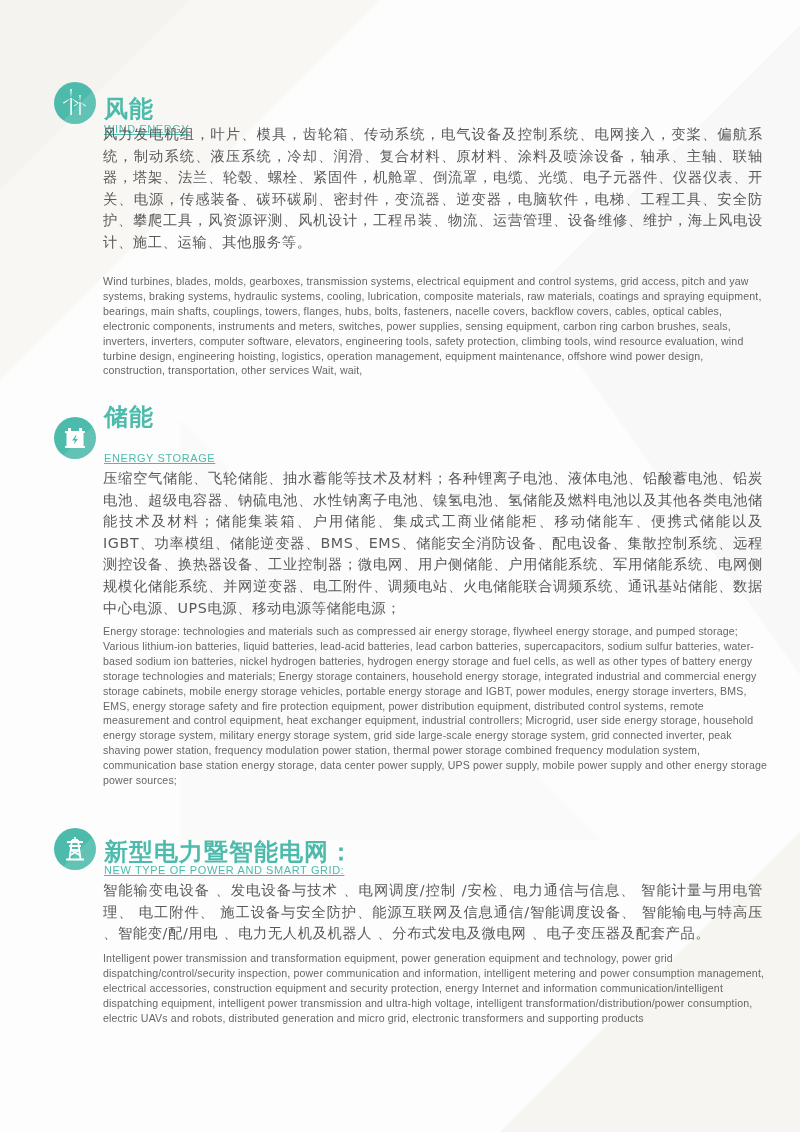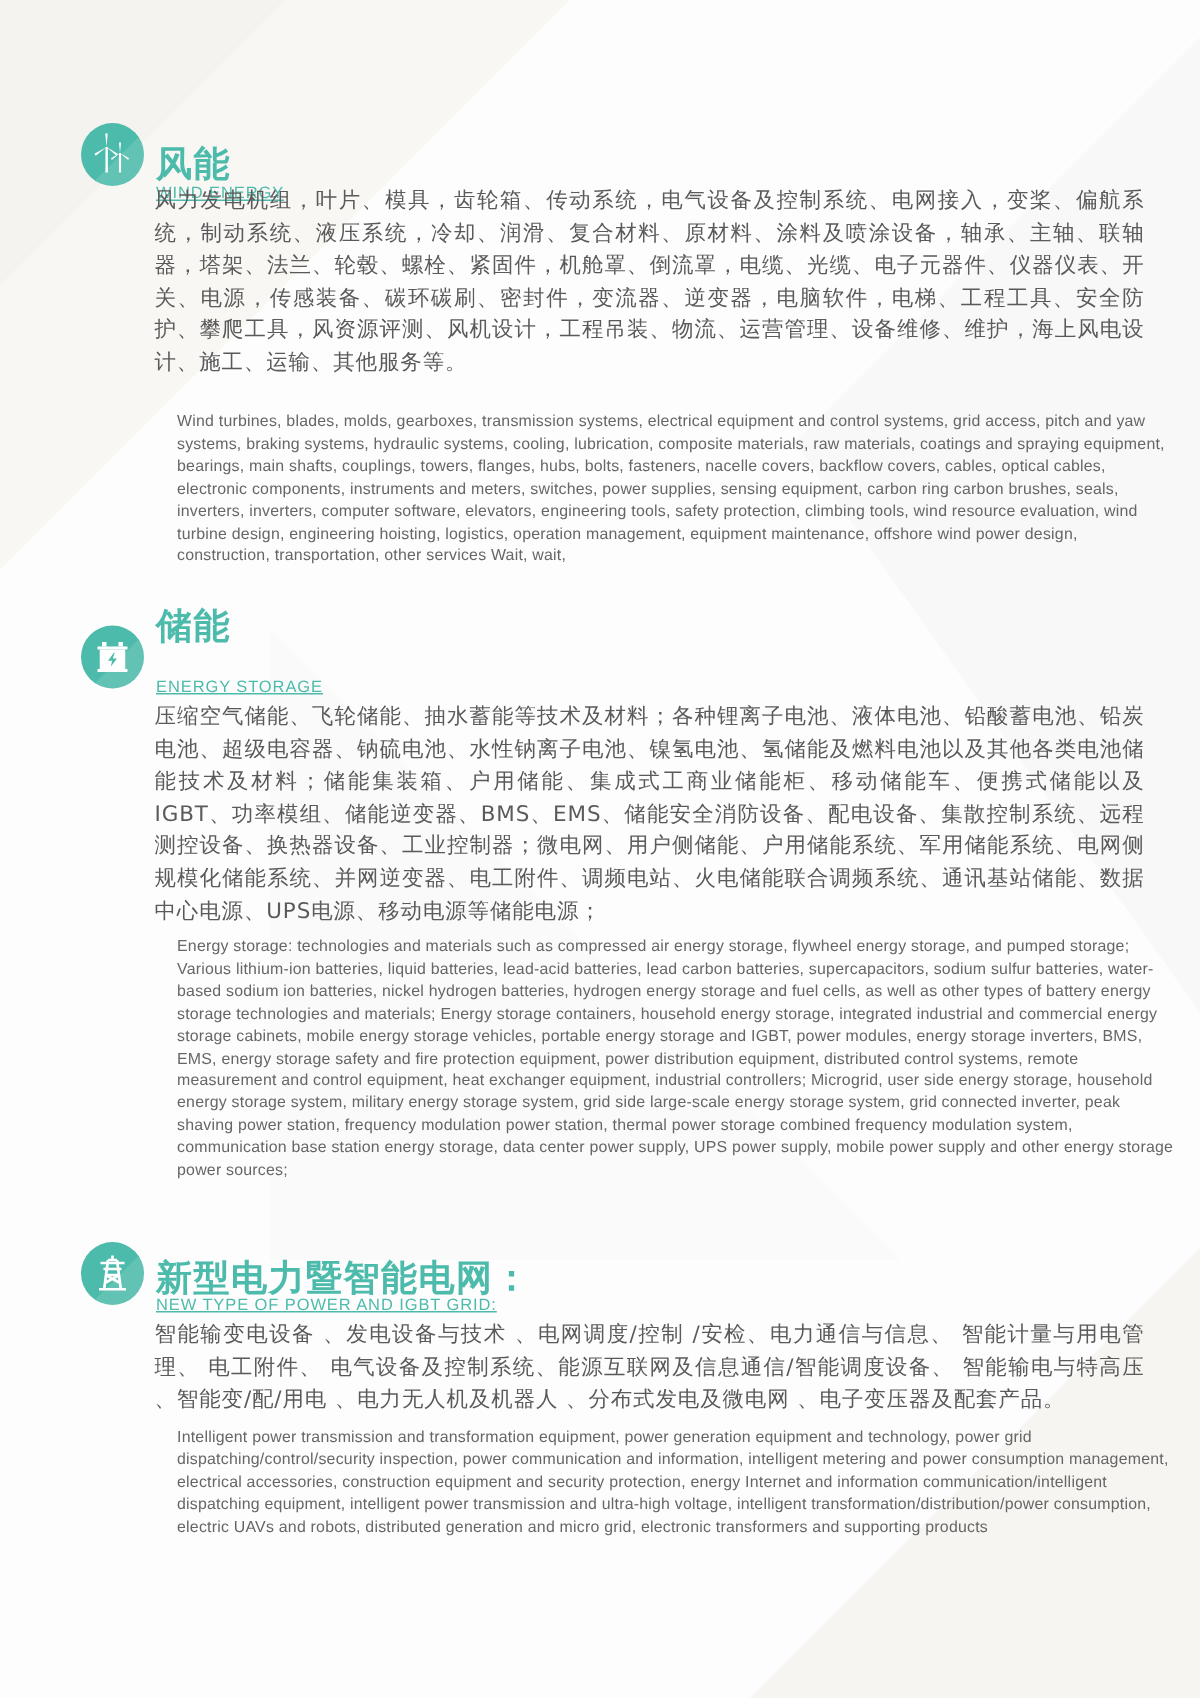--- a/index.html
+++ b/index.html
@@ -63,21 +63,21 @@
     position: absolute; left: 104px;
     font-family: "Liberation Sans", sans-serif;
     font-size: 11px; color: #4dbbab; letter-spacing: 0.6px; text-decoration: underline;
   }
   .zh-text {
     position: absolute; left: 103px; width: 660px;
     font-size: 14.3px; line-height: 21.6px; color: #5a5a5a;
     letter-spacing: 0.6px; text-align: justify;
   }
   .en-text {
-    position: absolute; left: 118px; width: 665px;
+    position: absolute; left: 103px; width: 665px;
     font-family: "Liberation Sans", sans-serif;
     font-size: 10.6px; line-height: 14.9px; color: #666;
     letter-spacing: 0.15px;
   }
 </style>
 </head>
 <body>
 
 <div class="bg-shape bg-tl"></div>
 <div class="bg-shape bg-tl-2"></div>
@@ -136,16 +136,16 @@
         <polyline points="17,5 19.5,24"></polyline>
         <line x1="11" y1="5" x2="17" y2="5"></line>
         <line x1="10" y1="15" x2="18" y2="15"></line>
         <line x1="9.6" y1="15" x2="18.4" y2="20"></line>
         <line x1="18.4" y1="15" x2="9.6" y2="20"></line>
         <line x1="5" y1="24.5" x2="23" y2="24.5"></line>
       </g>
     </svg>
   </div>
   <div class="sec-title" style="top:836px;">新型电力暨智能电网：</div>
-  <div class="sec-subtitle" style="top:864px;">NEW TYPE OF POWER AND IGBT GRID:</div>
-  <div class="zh-text" style="top:880px;">智能输变电设备 、发电设备与技术 、电网调度/控制 /安检、电力通信与信息、 智能计量与用电管理、 电工附件、 电气设备及控制系统、能源互联网及信息通信/智能调度设备、 智能输电与特高压 、智能变/配/用电 、电力无人机及机器人 、分布式发电及微电网 、电子变压器及配套产品。</div>
+  <div class="sec-subtitle" style="top:864px;">NEW TYPE OF POWER AND SMART GRID:</div>
+  <div class="zh-text" style="top:880px;">智能输变电设备 、发电设备与技术 、电网调度/控制 /安检、电力通信与信息、 智能计量与用电管理、 电工附件、 施工设备与安全防护、能源互联网及信息通信/智能调度设备、 智能输电与特高压 、智能变/配/用电 、电力无人机及机器人 、分布式发电及微电网 、电子变压器及配套产品。</div>
   <div class="en-text" style="top:951px;">Intelligent power transmission and transformation equipment, power generation equipment and technology, power grid dispatching/control/security inspection, power communication and information, intelligent metering and power consumption management, electrical accessories, construction equipment and security protection, energy Internet and information communication/intelligent dispatching equipment, intelligent power transmission and ultra-high voltage, intelligent transformation/distribution/power consumption, electric UAVs and robots, distributed generation and micro grid, electronic transformers and supporting products</div>
 </div>
 
 </body></html>

